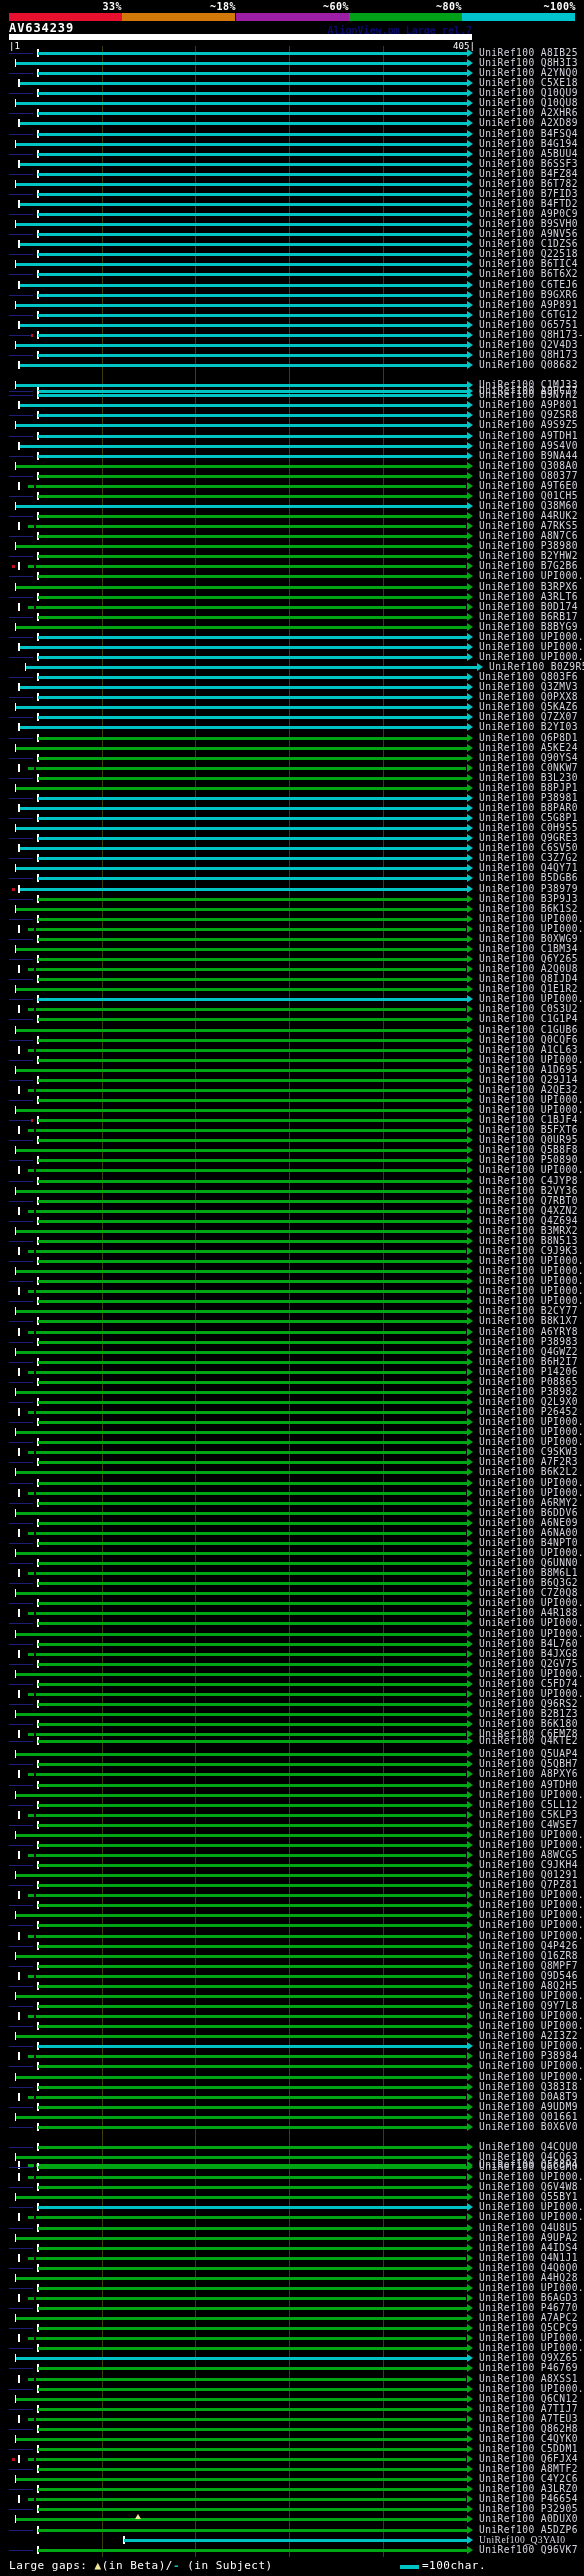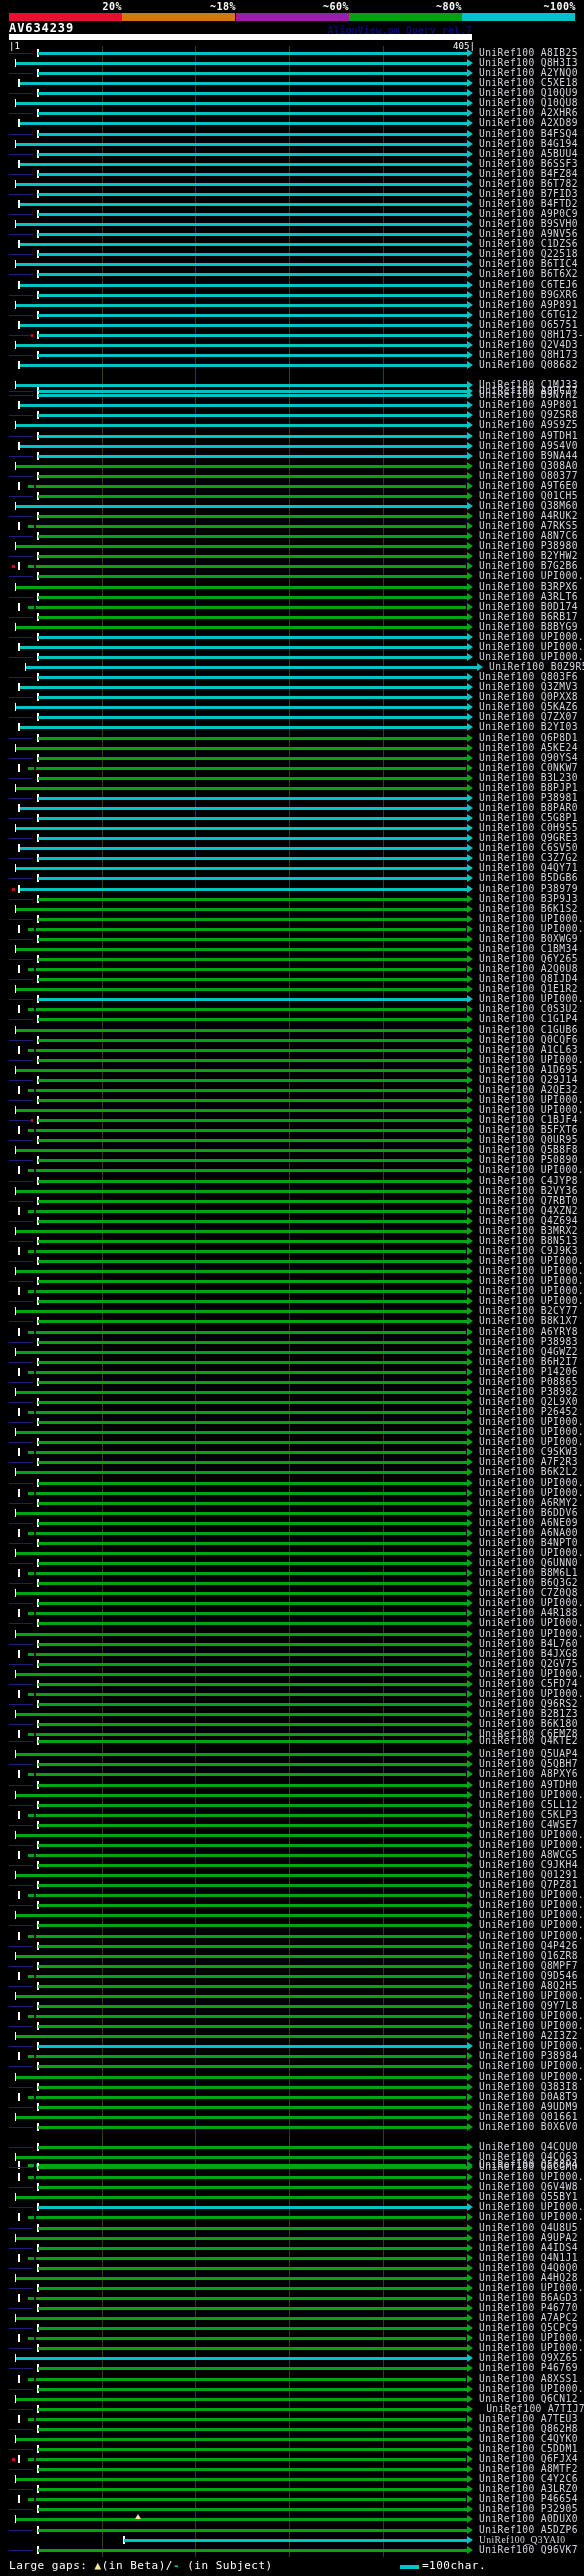--- a/index.html
+++ b/index.html
@@ -34,34 +34,34 @@
   .gap-q{color:#f0e896;} .gap-s{color:#00c3c3;font-weight:bold;}
   #legend-swatch{position:absolute;left:400px;top:2565px;width:19px;height:3.7px;background:#00c3c3;}
   #legend-text{position:absolute;left:422px;top:2559px;color:#fff;font-size:11px;letter-spacing:0.5px;}
 </style>
 </head>
 <body>
 
 <div id="canvas">
 
   <div>
-    <span class="scale-label" style="left:58px">20%</span>
+    <span class="scale-label" style="left:58px">33%</span>
     <span class="scale-label" style="left:172px">~18%</span>
     <span class="scale-label" style="left:285px">~60%</span>
     <span class="scale-label" style="left:398px">~80%</span>
     <span class="scale-label" style="left:512px">~100%</span>
     <div class="scale-seg" style="left: 9.1px; width: 113px; background: rgb(232, 16, 46);"></div>
     <div class="scale-seg" style="left: 122px; width: 113px; background: rgb(210, 121, 10);"></div>
     <div class="scale-seg" style="left: 236px; width: 113px; background: rgb(155, 30, 165);"></div>
     <div class="scale-seg" style="left: 349px; width: 113px; background: rgb(0, 160, 25);"></div>
     <div class="scale-seg" style="left: 462px; width: 113px; background: rgb(0, 195, 205);"></div>
   </div>
 
   <div id="query-name">AV634239</div>
-  <div id="watermark">AlignView.pm Query rel.7</div>
+  <div id="watermark">AlignView.pm Large rel.7</div>
   <div id="ruler-bar"></div>
   <span class="ruler-edge" style="left:9.1px">|1</span>
   <span class="ruler-edge" style="left:429px;width:46px;text-align:right">405|</span>
 
   <div id="grid-layer">
       <div class="gridline" style="left: 102px; background: rgb(60, 60, 10);"></div>
       <div class="gridline" style="left: 195px; background: rgb(60, 60, 10);"></div>
       <div class="gridline" style="left: 289px; background: rgb(60, 60, 10);"></div>
       <div class="gridline" style="left: 383px; background: rgb(60, 60, 10);"></div>
     </div>
@@ -1626,21 +1626,21 @@
         <div class="bar" style="left: 38px; width: 429px; background: rgb(0, 165, 20); cursor: pointer;"></div>
         <div class="arrow" style="left: 467px; border-left: 6.4px solid rgb(0, 165, 20);"></div>
         <div class="rlabel">UniRef100_UPI000..</div>
       </div>
       <div class="row" style="top: 2394px;">
         <div class="tick" style="left: 14.7px;"></div>
         <div class="bar" style="left: 16px; width: 451px; background: rgb(0, 165, 20); cursor: pointer;"></div>
         <div class="arrow" style="left: 467px; border-left: 6.4px solid rgb(0, 165, 20);"></div>
         <div class="rlabel">UniRef100_Q6CN12</div>
       </div>
-      <div class="row" style="top: 2404px; text-align: right;">
+      <div class="row" style="top: 2404px;">
         <div class="lead" style="left: 9.1px; width: 24px; background: rgb(30, 30, 120);"></div>
         <div class="tick" style="left: 37px;"></div>
         <div class="bar" style="left: 38px; width: 429px; background: rgb(0, 165, 20); cursor: pointer;"></div>
         <div class="arrow" style="left: 467px; border-left: 6.4px solid rgb(0, 165, 20);"></div>
         <div class="rlabel">UniRef100_A7TIJ7</div>
       </div>
       <div class="row" style="top: 2414px;">
         <div class="tick" style="left: 18.4px;"></div>
         <div class="dash" style="left: 28px; width: 5.6px; background: rgb(0, 165, 20);"></div>
         <div class="bar" style="left: 36px; width: 430px; background: rgb(0, 165, 20); cursor: pointer;"></div>

